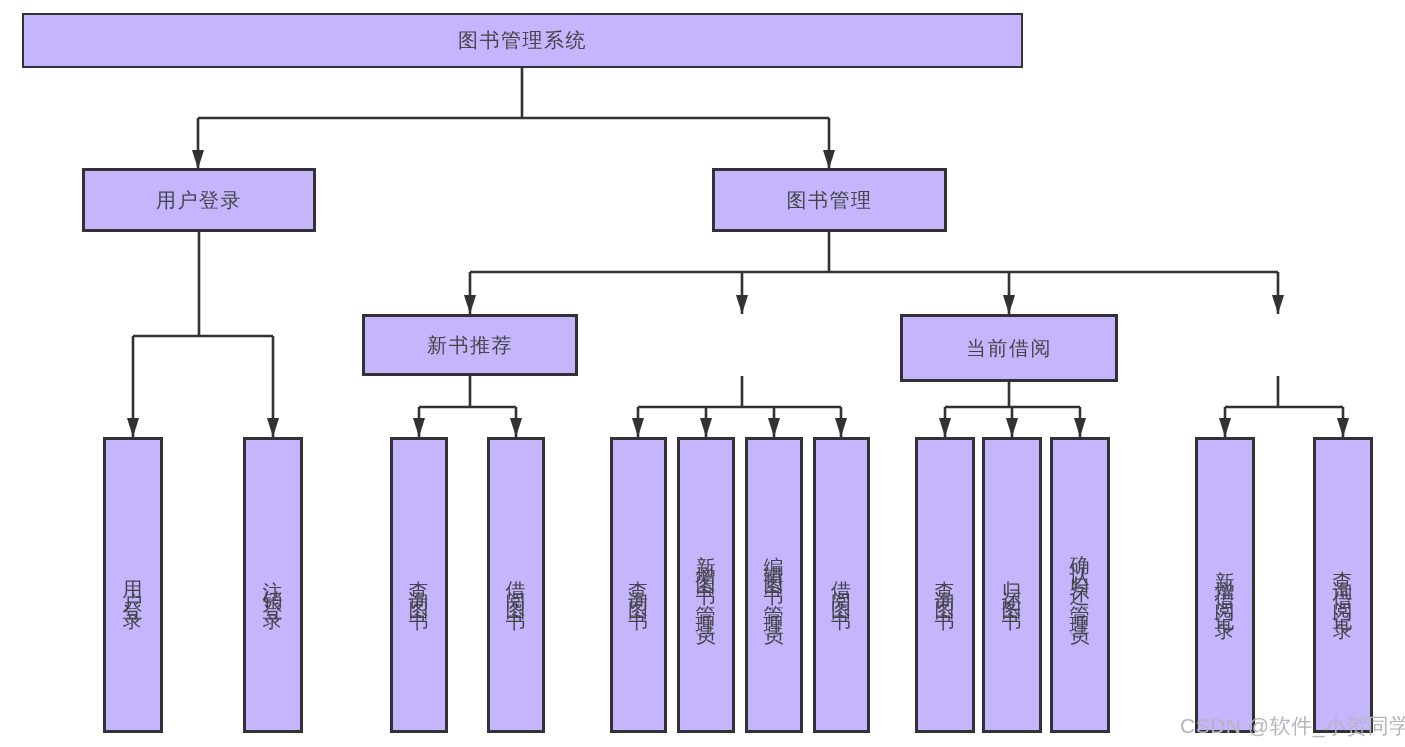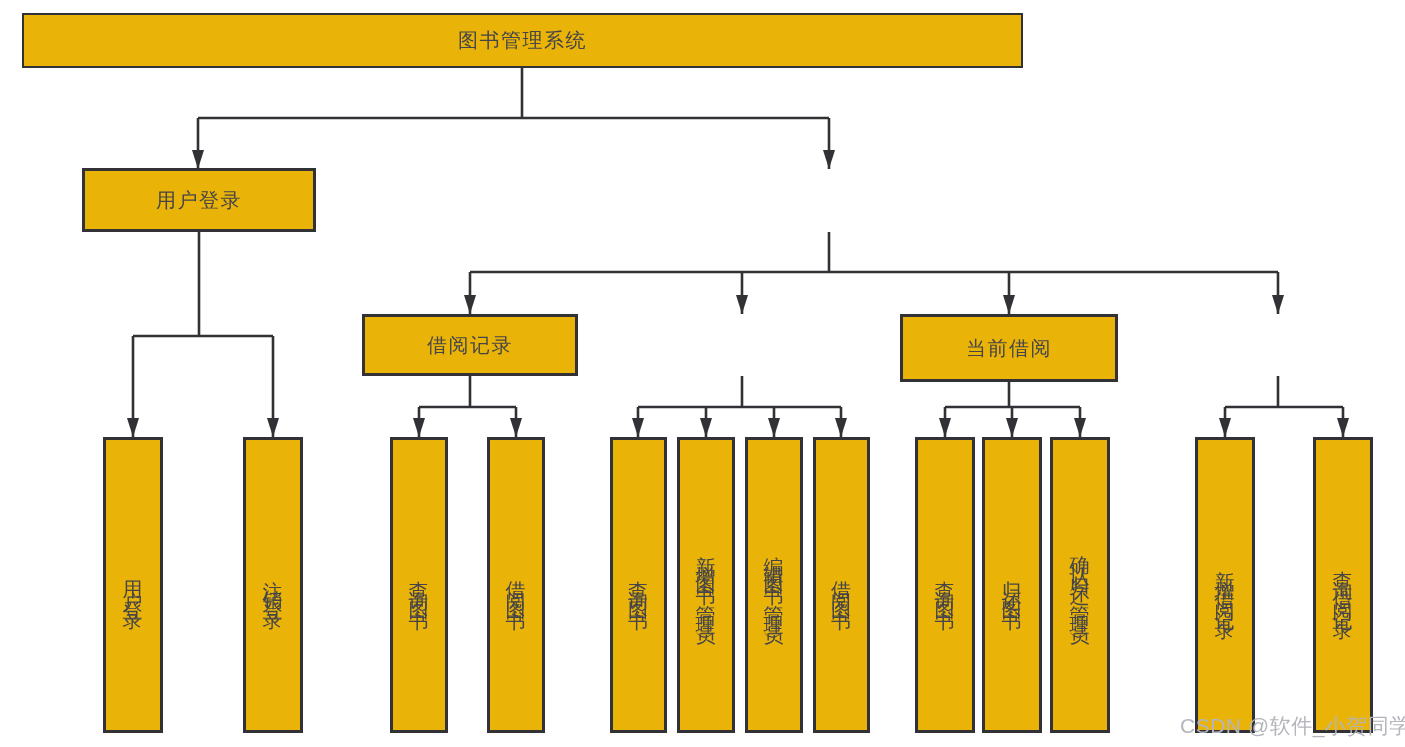--- a/index.html
+++ b/index.html
@@ -12,21 +12,21 @@
   body{
     width:1405px;height:747px;overflow:hidden;
     background:var(--background);
     font-family:"Liberation Sans","DejaVu Sans",sans-serif;
   }
   .canvas{position:relative;width:1405px;height:747px;background:var(--background);}
   .wires{position:absolute;left:0;top:0;}
   .c{fill:none;stroke:var(--line);stroke-width:2.6px;}
   .ah{fill:var(--line);stroke:none;}
   .box{
-    position:absolute;box-sizing:border-box;background:#eab308;
+    position:absolute;box-sizing:border-box;background:#c4b5fd;
     border:3px solid var(--line);
     display:flex;align-items:center;justify-content:center;
   }
   .lv1{border-width:2px;}
   .hlabel{
     font-size:20px;letter-spacing:1.5px;color:var(--text);
     white-space:nowrap;
   }
   .vlabel{
     writing-mode:vertical-rl;text-orientation:mixed;
@@ -73,23 +73,26 @@
     <polygon class="ah" points="1337,418 1349,418 1343,437"></polygon>
   </svg>
 
   <div class="box lv1" style="left:22px;top:13px;width:1001px;height:55px">
     <span class="hlabel">图书管理系统</span>
   </div>
 
   <div class="box" style="left:82px;top:168px;width:234px;height:64px">
     <span class="hlabel">用户登录</span>
   </div>
+  <div class="box" style="left:712px;top:168px;width:235px;height:64px">
+    <span class="hlabel">图书管理</span>
+  </div>
 
   <div class="box" style="left:362px;top:314px;width:216px;height:62px">
-    <span class="hlabel">借阅记录</span>
+    <span class="hlabel">新书推荐</span>
   </div>
   <div class="box" style="left:900px;top:314px;width:218px;height:68px">
     <span class="hlabel">当前借阅</span>
   </div>
 
   <div class="box" style="left:103px;top:437px;width:60px;height:296px">
     <span class="vlabel">用户登录</span>
   </div>
   <div class="box" style="left:243px;top:437px;width:60px;height:296px">
     <span class="vlabel">注销登录</span>

